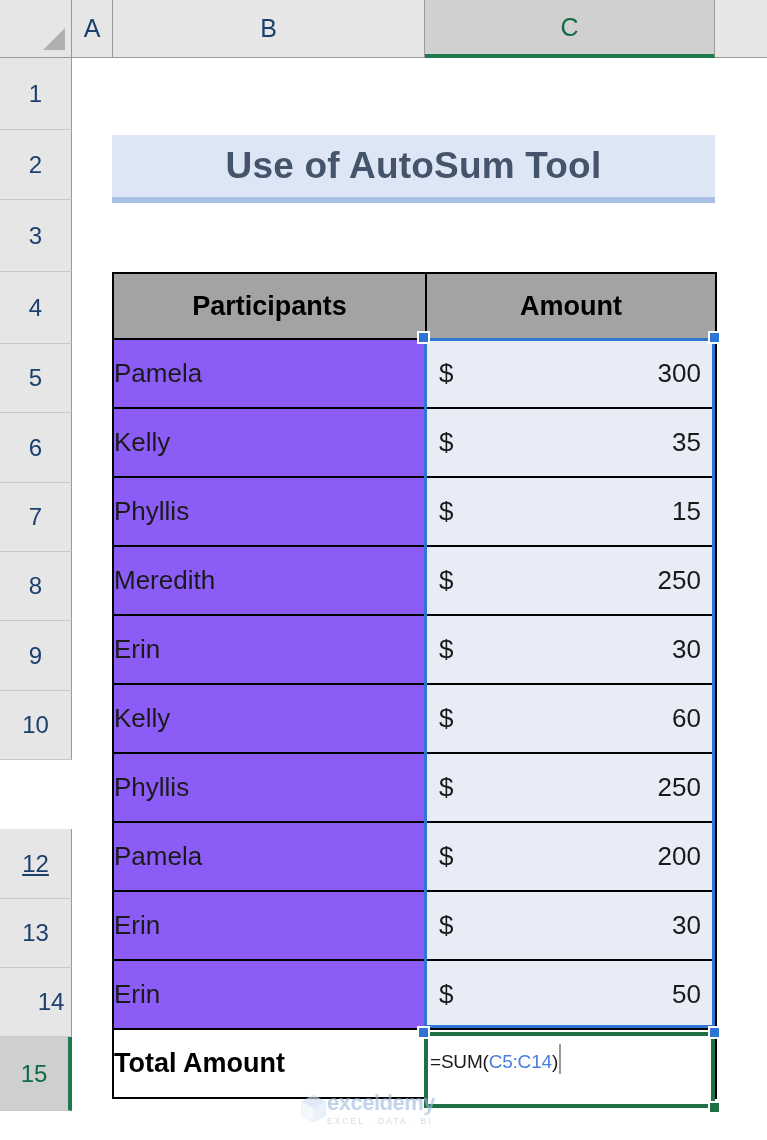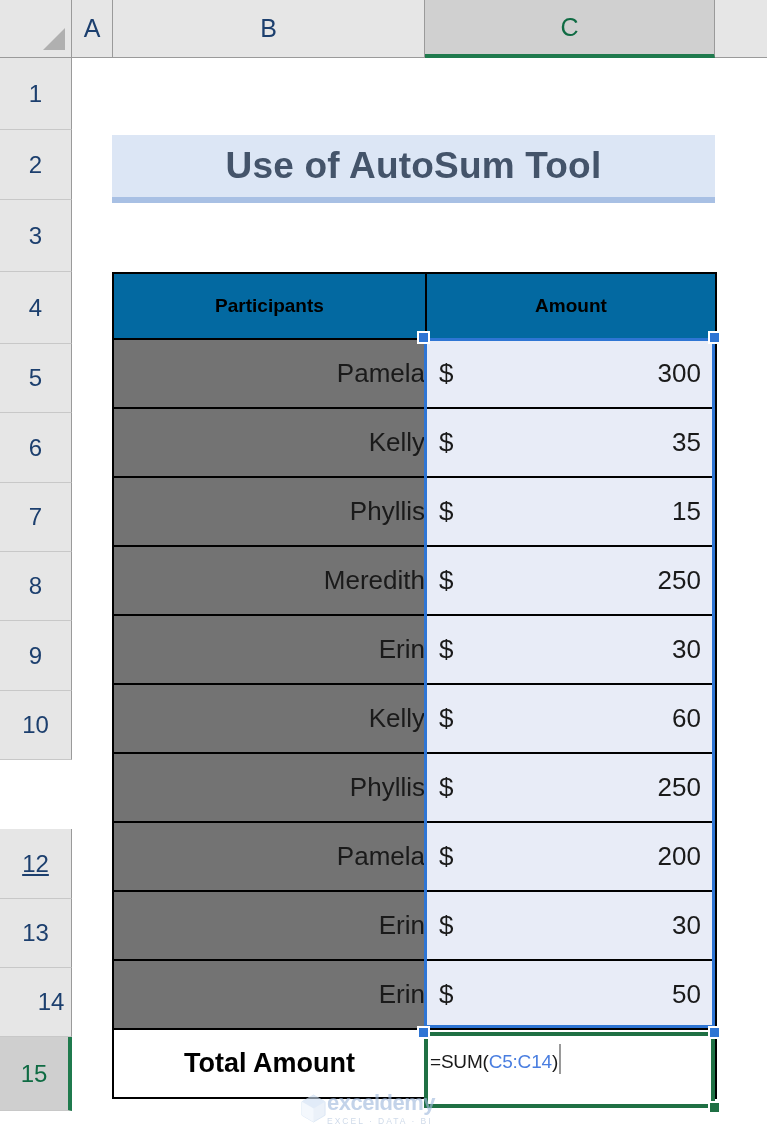--- a/index.html
+++ b/index.html
@@ -137,42 +137,42 @@
   #data-table td, #data-table th {
     border: 2px solid #000000;
     padding: 0;
     box-sizing: border-box;
   }
   .col-participants { width: 313px; }
   .col-amount       { width: 290px; }
 
   .th-cell {
     height: 66px;
-    background: #0369a1;
-    font-size: 19px;
+    background: #a3a3a3;
+    font-size: 27px;
     font-weight: bold;
     color: #000000;
     text-align: center;
     vertical-align: middle;
   }
   .name-cell {
     height: 69px;
-    background: #737373;
+    background: #8b5cf6;
     font-size: 26px;
     color: #1a1a1a;
-    text-align: right;
+    text-align: left;
     vertical-align: middle;
   }
   .total-label-cell {
     height: 69px;
     background: #ffffff;
     font-size: 27px;
     font-weight: bold;
     color: #000000;
-    text-align: center;
+    text-align: left;
     vertical-align: middle;
   }
   .amt-cell {
     height: 69px;
     background: #e8ecf7;
     vertical-align: middle;
     position: relative;
   }
   .amt-inner {
     display: flex;

